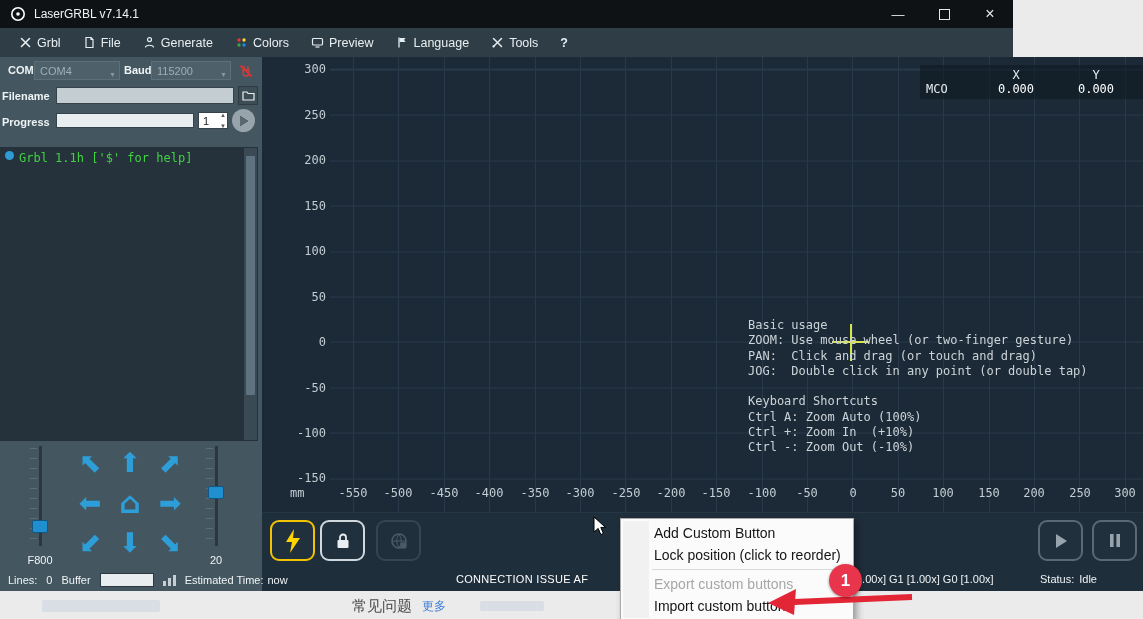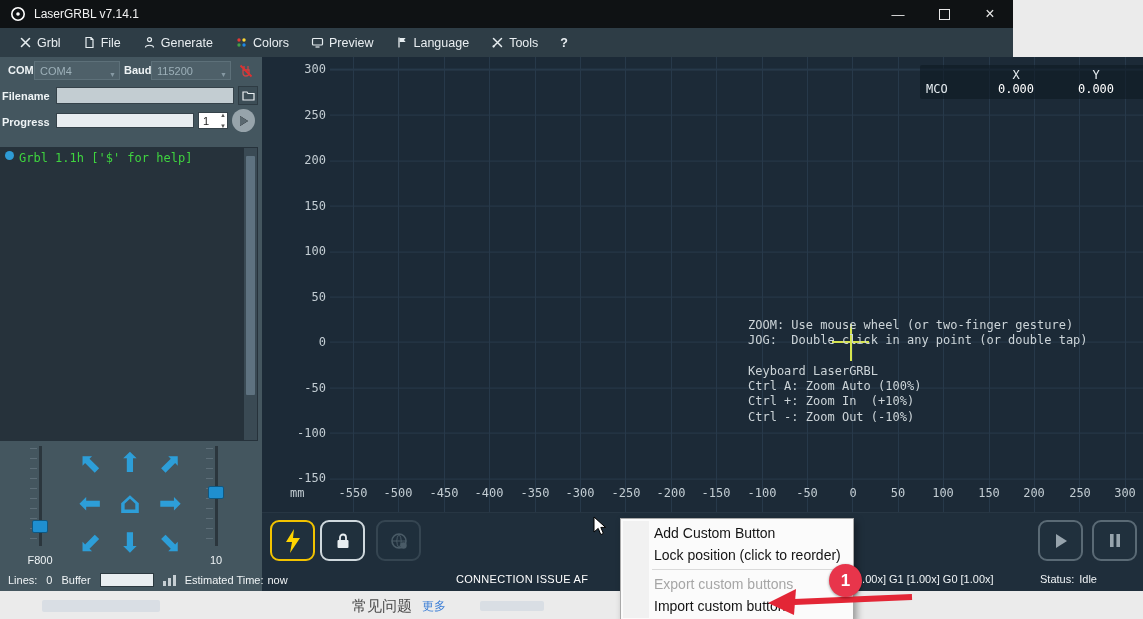--- a/index.html
+++ b/index.html
@@ -240,21 +240,21 @@
         <span class="jog-btn">⬋</span>
         <span class="jog-btn">⬇</span>
         <span class="jog-btn">⬊</span>
       </div>
 
       <div class="slider" style="left:206px;top:389px;">
         <div class="ticks"></div>
         <div class="track"></div>
         <div class="handle" style="top:40px;"></div>
       </div>
-      <span class="slider-val" style="left:200px;top:497px;width:32px;">10</span>
+      <span class="slider-val" style="left:200px;top:497px;width:32px;">20</span>
     </div>
 
     <div class="main">
       <div class="chart">
         <div class="grid"></div>
 
         <span class="yl" style="top:5px">300</span>
         <span class="yl" style="top:51px">250</span>
         <span class="yl" style="top:96px">200</span>
         <span class="yl" style="top:142px">150</span>
@@ -294,24 +294,26 @@
             <span></span>
             <span class="mco-hd">X</span>
             <span class="mco-hd">Y</span>
             <span>MCO</span>
             <span class="mco-val">0.000</span>
             <span class="mco-val">0.000</span>
           </div>
         </div>
 
         <div class="help">
+          <div>Basic usage</div>
           <div>ZOOM: Use mouse wheel (or two-finger gesture)</div>
+          <div>PAN:  Click and drag (or touch and drag)</div>
           <div>JOG:  Double click in any point (or double tap)</div>
           <div></div>
-          <div>Keyboard LaserGRBL</div>
+          <div>Keyboard Shortcuts</div>
           <div>Ctrl A: Zoom Auto (100%)</div>
           <div>Ctrl +: Zoom In  (+10%)</div>
           <div>Ctrl -: Zoom Out (-10%)</div>
         </div>
       </div>
 
       <div class="toolbar">
         <div class="tbtn" style="left:8px;border-color:#f2c300;">
           <svg width="18" height="24" viewBox="0 0 18 24">
             <polygon points="10,0 2,13 8,13 6,24 16,9 9,9" fill="#ffd400"></polygon>

